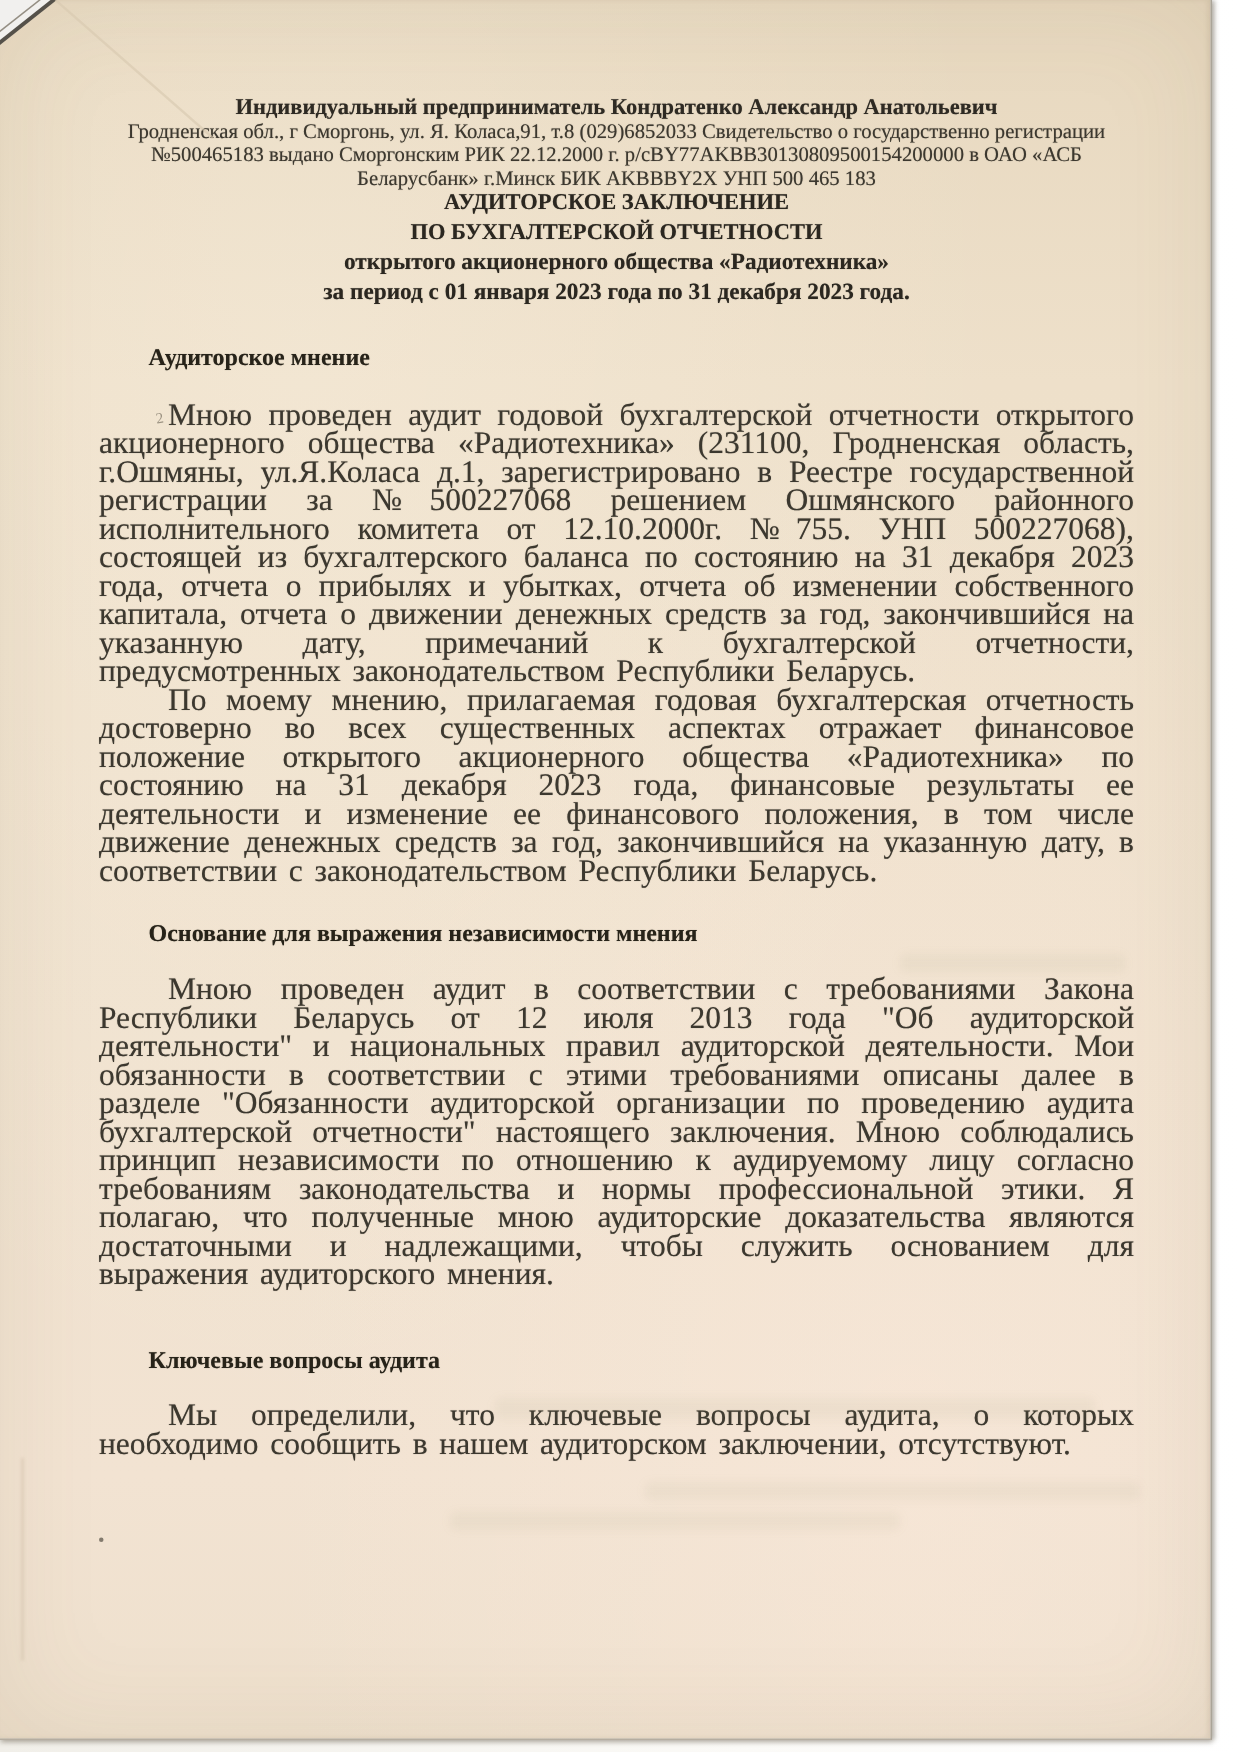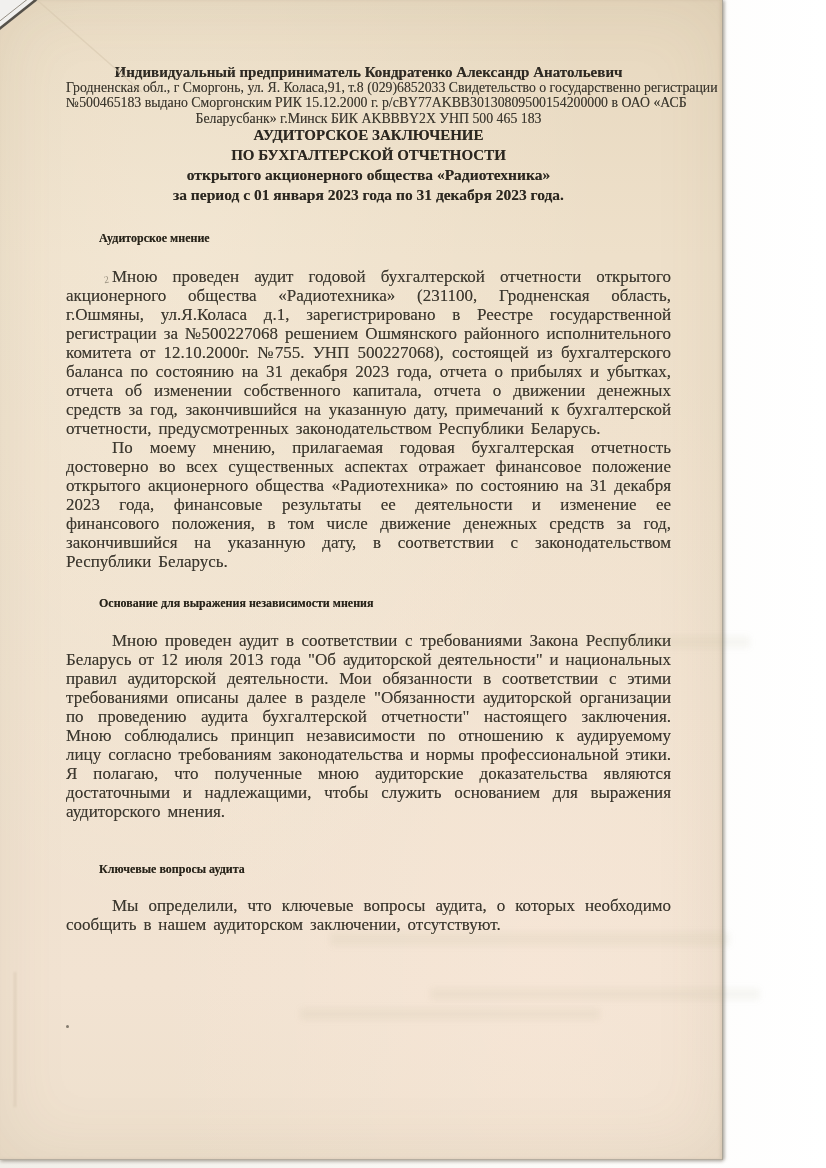--- a/index.html
+++ b/index.html
@@ -10,21 +10,21 @@
     font-family: "Liberation Serif", "DejaVu Serif", serif;
   }
   .scan {
     position: relative;
     width: 826px; height: 1168px;
     background: linear-gradient(90deg, #f1efe9 0%, #fbfaf7 60%, #ffffff 100%);
   }
   
   .paper {
     position: absolute; left: 0; top: 0;
-    width: 723px; height: 1160px;
+    width: 808px; height: 1160px;
     box-sizing: border-box;
     padding: 64px 51px 12px 66px;
     background:
       radial-gradient(ellipse at 25% 20%, rgba(255,248,235,0.25), transparent 55%),
       radial-gradient(ellipse at 75% 85%, rgba(255,236,224,0.30), transparent 50%),
       linear-gradient(180deg, #e7d8bf 0%, #eee0ca 22%, #f0e2cf 60%, #f2e3d2 85%, #eee0cd 100%);
     box-shadow:
       inset 0 0 70px rgba(120, 95, 60, 0.10),
       inset -2px 0 3px rgba(120, 100, 70, 0.12),
       2px 0 3px rgba(90, 80, 62, 0.35),
@@ -57,33 +57,33 @@
   
   .addressee {
     margin: 23px 0 0 344px;
     font-size: 17px;
     line-height: 18.7px;
   }
   .addressee div { white-space: nowrap; }
   
   .section h2 {
     margin: 0 0 0 33px;
-    font-size: 12px;
+    font-size: 16px;
     line-height: 19px;
     font-weight: bold;
     color: #272319;
   }
   .section.s1 h2 { margin-top: 25px; }
   .section.s2 h2 { margin-top: 23px; }
   .section.s3 h2 { margin-top: 39px; }
   .section p {
     margin: 0;
     text-indent: 46px;
     text-align: justify;
-    font-size: 17px;
+    font-size: 21px;
     line-height: 19px;
     word-spacing: 2.6px;
     color: #3c382f;
   }
   .section.s1 p.first { margin-top: 19px; }
   .section.s2 p.first { margin-top: 18px; }
   .section.s3 p.first { margin-top: 17px; }
   
   .corner-svg { position: absolute; left: 0; top: 0; pointer-events: none; }
   .stray-mark {
@@ -115,21 +115,21 @@
 </style>
 </head>
 <body>
 
 <div class="scan">
   <div class="paper">
 
     <header class="letterhead txt">
       <div class="owner">Индивидуальный предприниматель  Кондратенко Александр Анатольевич</div>
       <div class="detail">Гродненская обл., г Сморгонь, ул. Я. Коласа,91, т.8 (029)6852033 Свидетельство о государственно регистрации</div>
-      <div class="detail">№500465183 выдано Сморгонским РИК 15.12.2000 г. р/сBY77AKBB30130809500154200000 в ОАО «АСБ</div>
+      <div class="detail">№500465183 выдано Сморгонским РИК 22.12.2000 г. р/сBY77AKBB30130809500154200000 в ОАО «АСБ</div>
       <div class="detail">Беларусбанк» г.Минск БИК AKBBBY2X УНП 500 465 183</div>
     </header>
 
     <div class="title-block txt">
       <div class="t-caps">АУДИТОРСКОЕ ЗАКЛЮЧЕНИЕ</div>
       <div class="t-caps">ПО БУХГАЛТЕРСКОЙ ОТЧЕТНОСТИ</div>
       <div class="t-lower">открытого акционерного общества «Радиотехника»</div>
       <div class="t-lower">за период с 01 января 2023 года по 31 декабря 2023 года.</div>
     </div>
 

